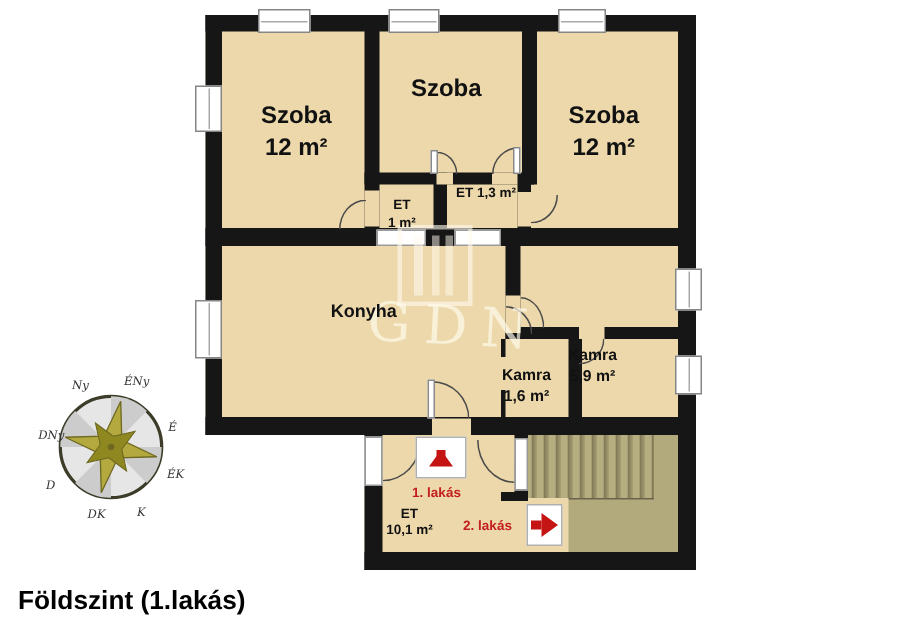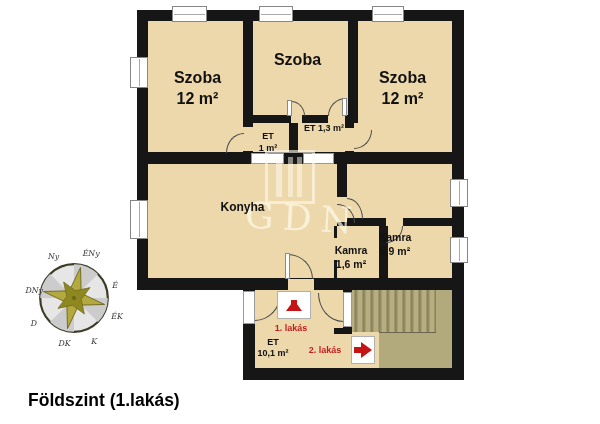--- a/index.html
+++ b/index.html
@@ -180,15 +180,15 @@
       <text x="70" y="12">ÉNy</text>
       <text x="104" y="48">É</text>
       <text x="103" y="84">ÉK</text>
       <text x="80" y="113">K</text>
       <text x="42" y="115">DK</text>
       <text x="10" y="92">D</text>
       <text x="4" y="54">DNy</text>
     </g>
   </svg>
 
-  <div class="caption" style="left:28px;top:390px;">Földszint (1.lakás)</div>
+  <div class="caption" style="left:12px;top:390px;">Földszint (1.lakás)</div>
 
 </div>
 
 </body></html>

